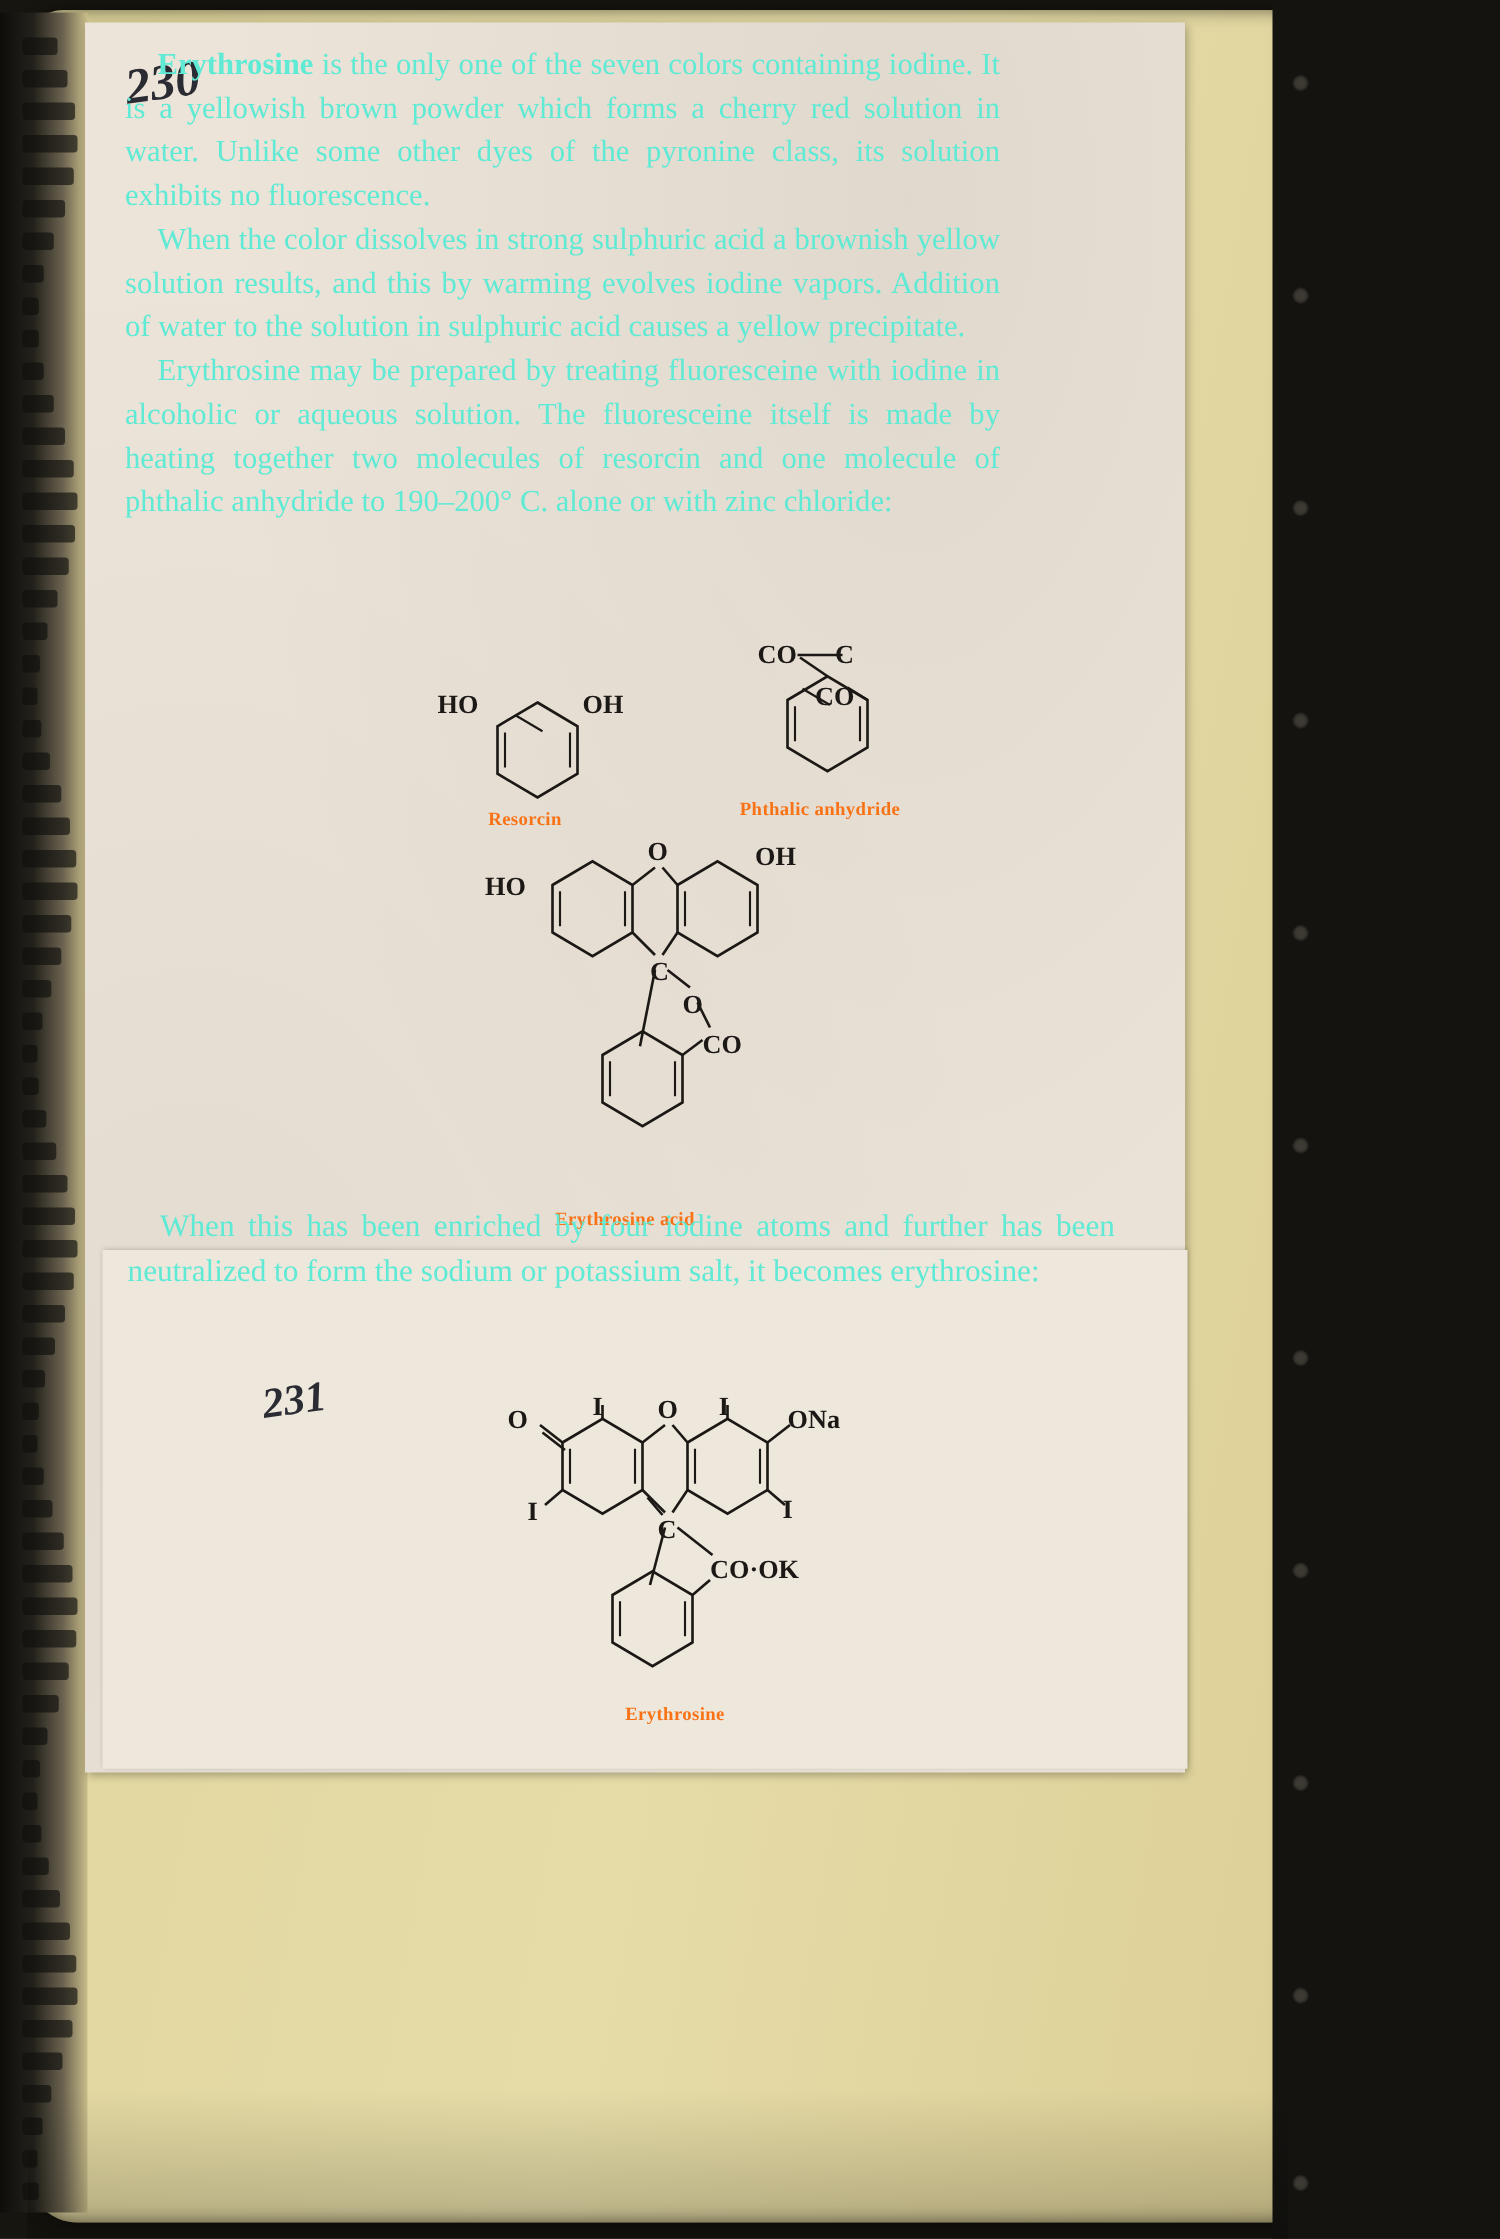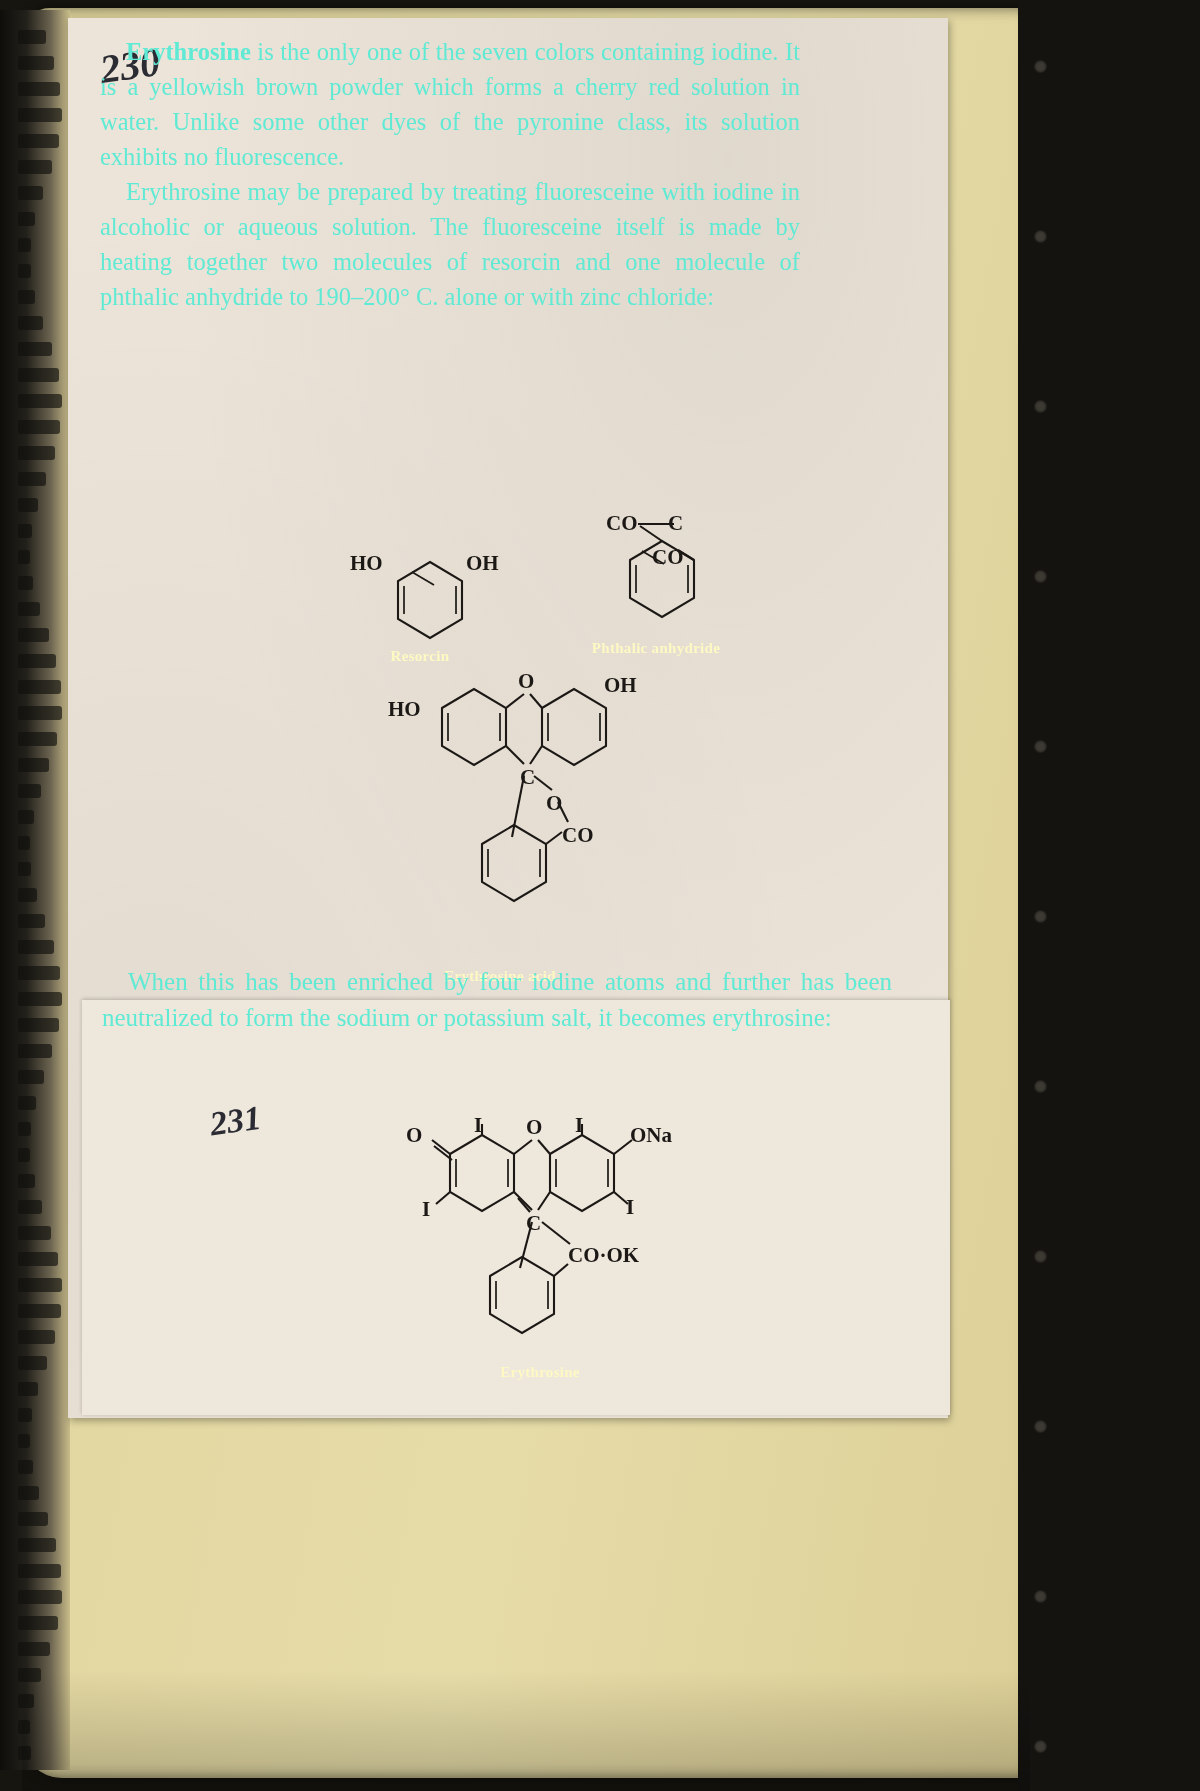--- a/index.html
+++ b/index.html
@@ -66,21 +66,21 @@
   
   .hand{
     position:absolute;color:#2b2b33;font-family:"Liberation Serif",serif;
     font-size:40px;font-style:italic;font-weight:bold;transform:rotate(-8deg);
   }
   .hand.small{font-size:34px;}
   
   .struct{position:absolute;}
   .cap{
     position:absolute;text-align:center;font-family:"Liberation Serif",serif;
-    font-weight:bold;font-size:15px;color:#fef9c3;letter-spacing:.3px;
+    font-weight:bold;font-size:15px;color:#f97316;letter-spacing:.3px;
   }
   svg{display:block;}
   .lbl{font-family:"Liberation Serif",serif;font-weight:bold;font-size:21px;fill:#1b1815;}
   .bond{stroke:#1b1815;stroke-width:2.1;fill:none;}
   .bond.thin{stroke-width:1.7;}
   
   .corner{
     position:absolute;left:22px;bottom:0;width:1008px;height:120px;
     background:linear-gradient(0deg,rgba(0,0,0,.22),transparent);
     pointer-events:none;
@@ -180,20 +180,21 @@
   </div>
 
 <div class="leaf"></div>
 <div class="leaf2"></div>
 
 <div class="hand" style="left:100px;top:42px;">230</div>
 <div class="hand small" style="left:210px;top:1102px;">231</div>
 
 <div class="body-text">
   <p class="first"><b>Erythrosine</b><span> is the only one of the seven colors containing iodine.   It is a yellowish brown powder which forms a cherry red solution in water.   Unlike some other dyes of the pyronine class, its solution exhibits no fluorescence.</span></p>
+  <p>When the color dissolves in strong sulphuric acid a brownish yellow solution results, and this by warming evolves iodine vapors.   Addition of water to the solution in sulphuric acid causes a yellow precipitate.</p>
   <p>Erythrosine may be prepared by treating fluoresceine with iodine in alcoholic or aqueous solution.  The fluoresceine itself is made by heating together two molecules of resorcin and one molecule of phthalic anhydride to 190–200° C. alone or with zinc chloride:</p>
 </div>
 
 <div class="struct" style="left:350px;top:548px;">
   <svg width="160" height="110" viewBox="0 0 160 110">
     <polygon class="bond" points="80,14 112,33 112,71 80,90 48,71 48,33"></polygon>
     <line class="bond thin" x1="54" y1="38" x2="54" y2="66"></line>
     <line class="bond thin" x1="106" y1="38" x2="106" y2="66"></line>
     <line class="bond thin" x1="62" y1="24" x2="84" y2="37"></line>
     <text class="lbl" x="0" y="22">HO</text>

